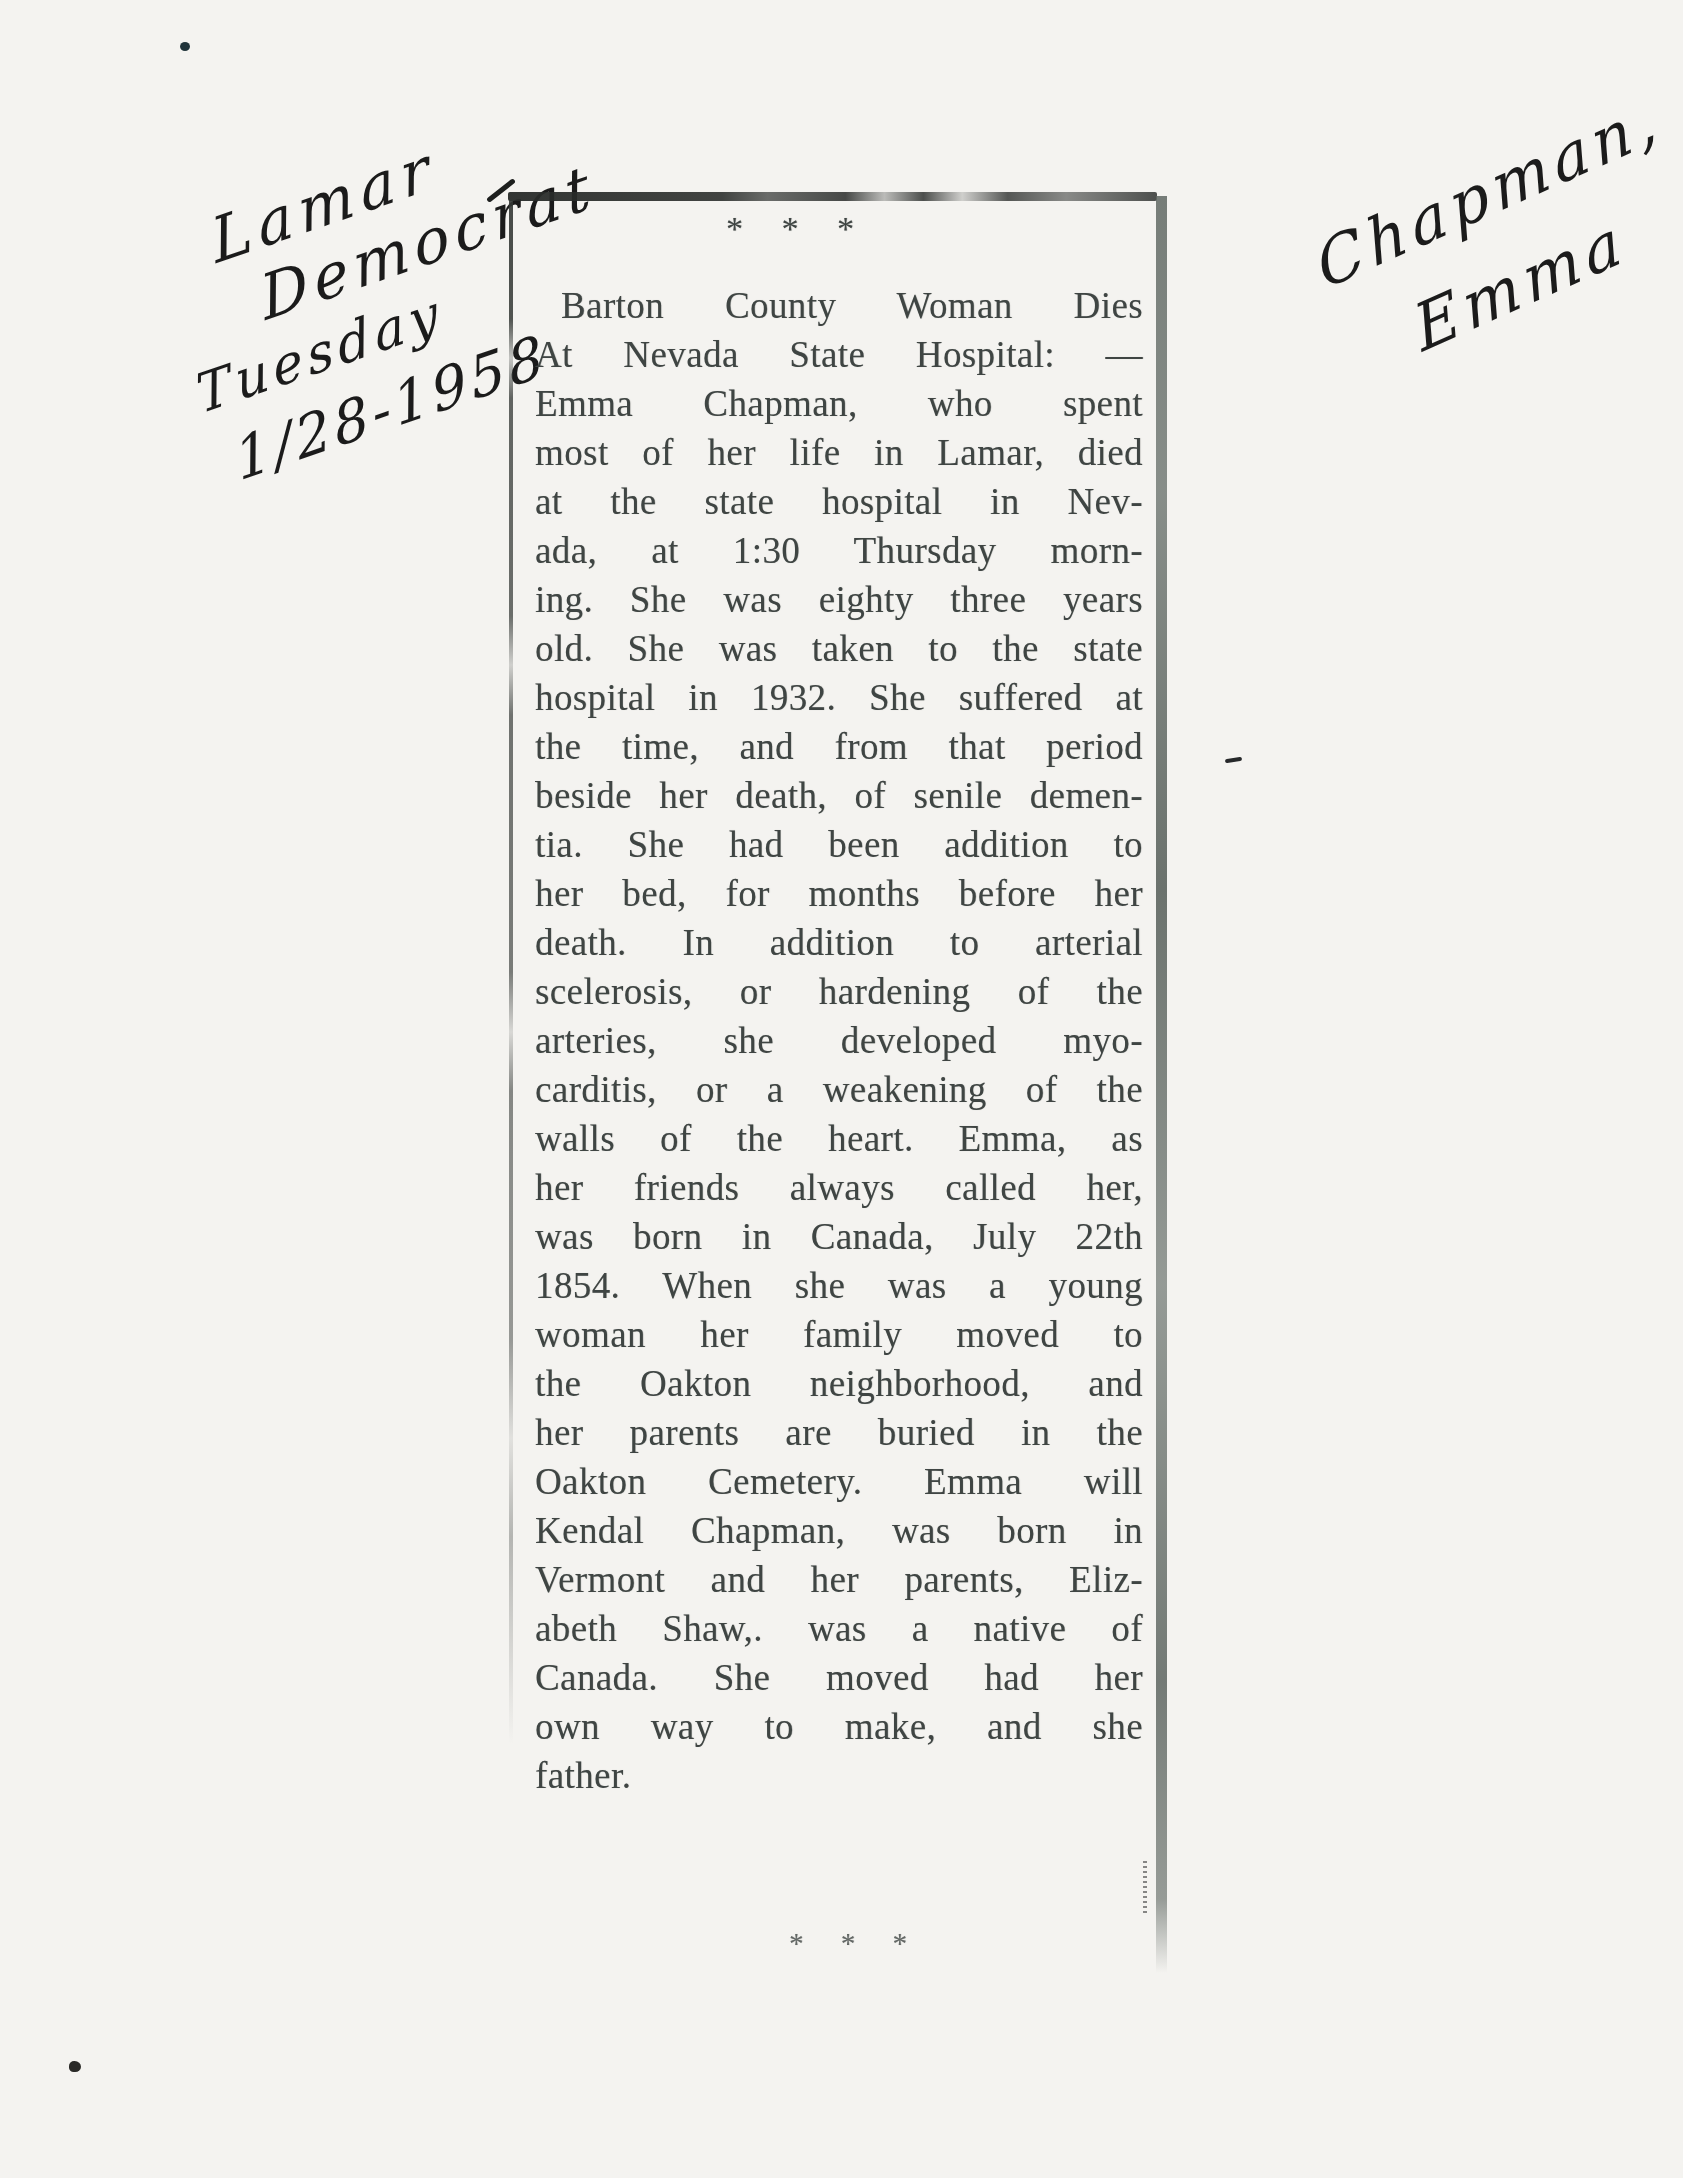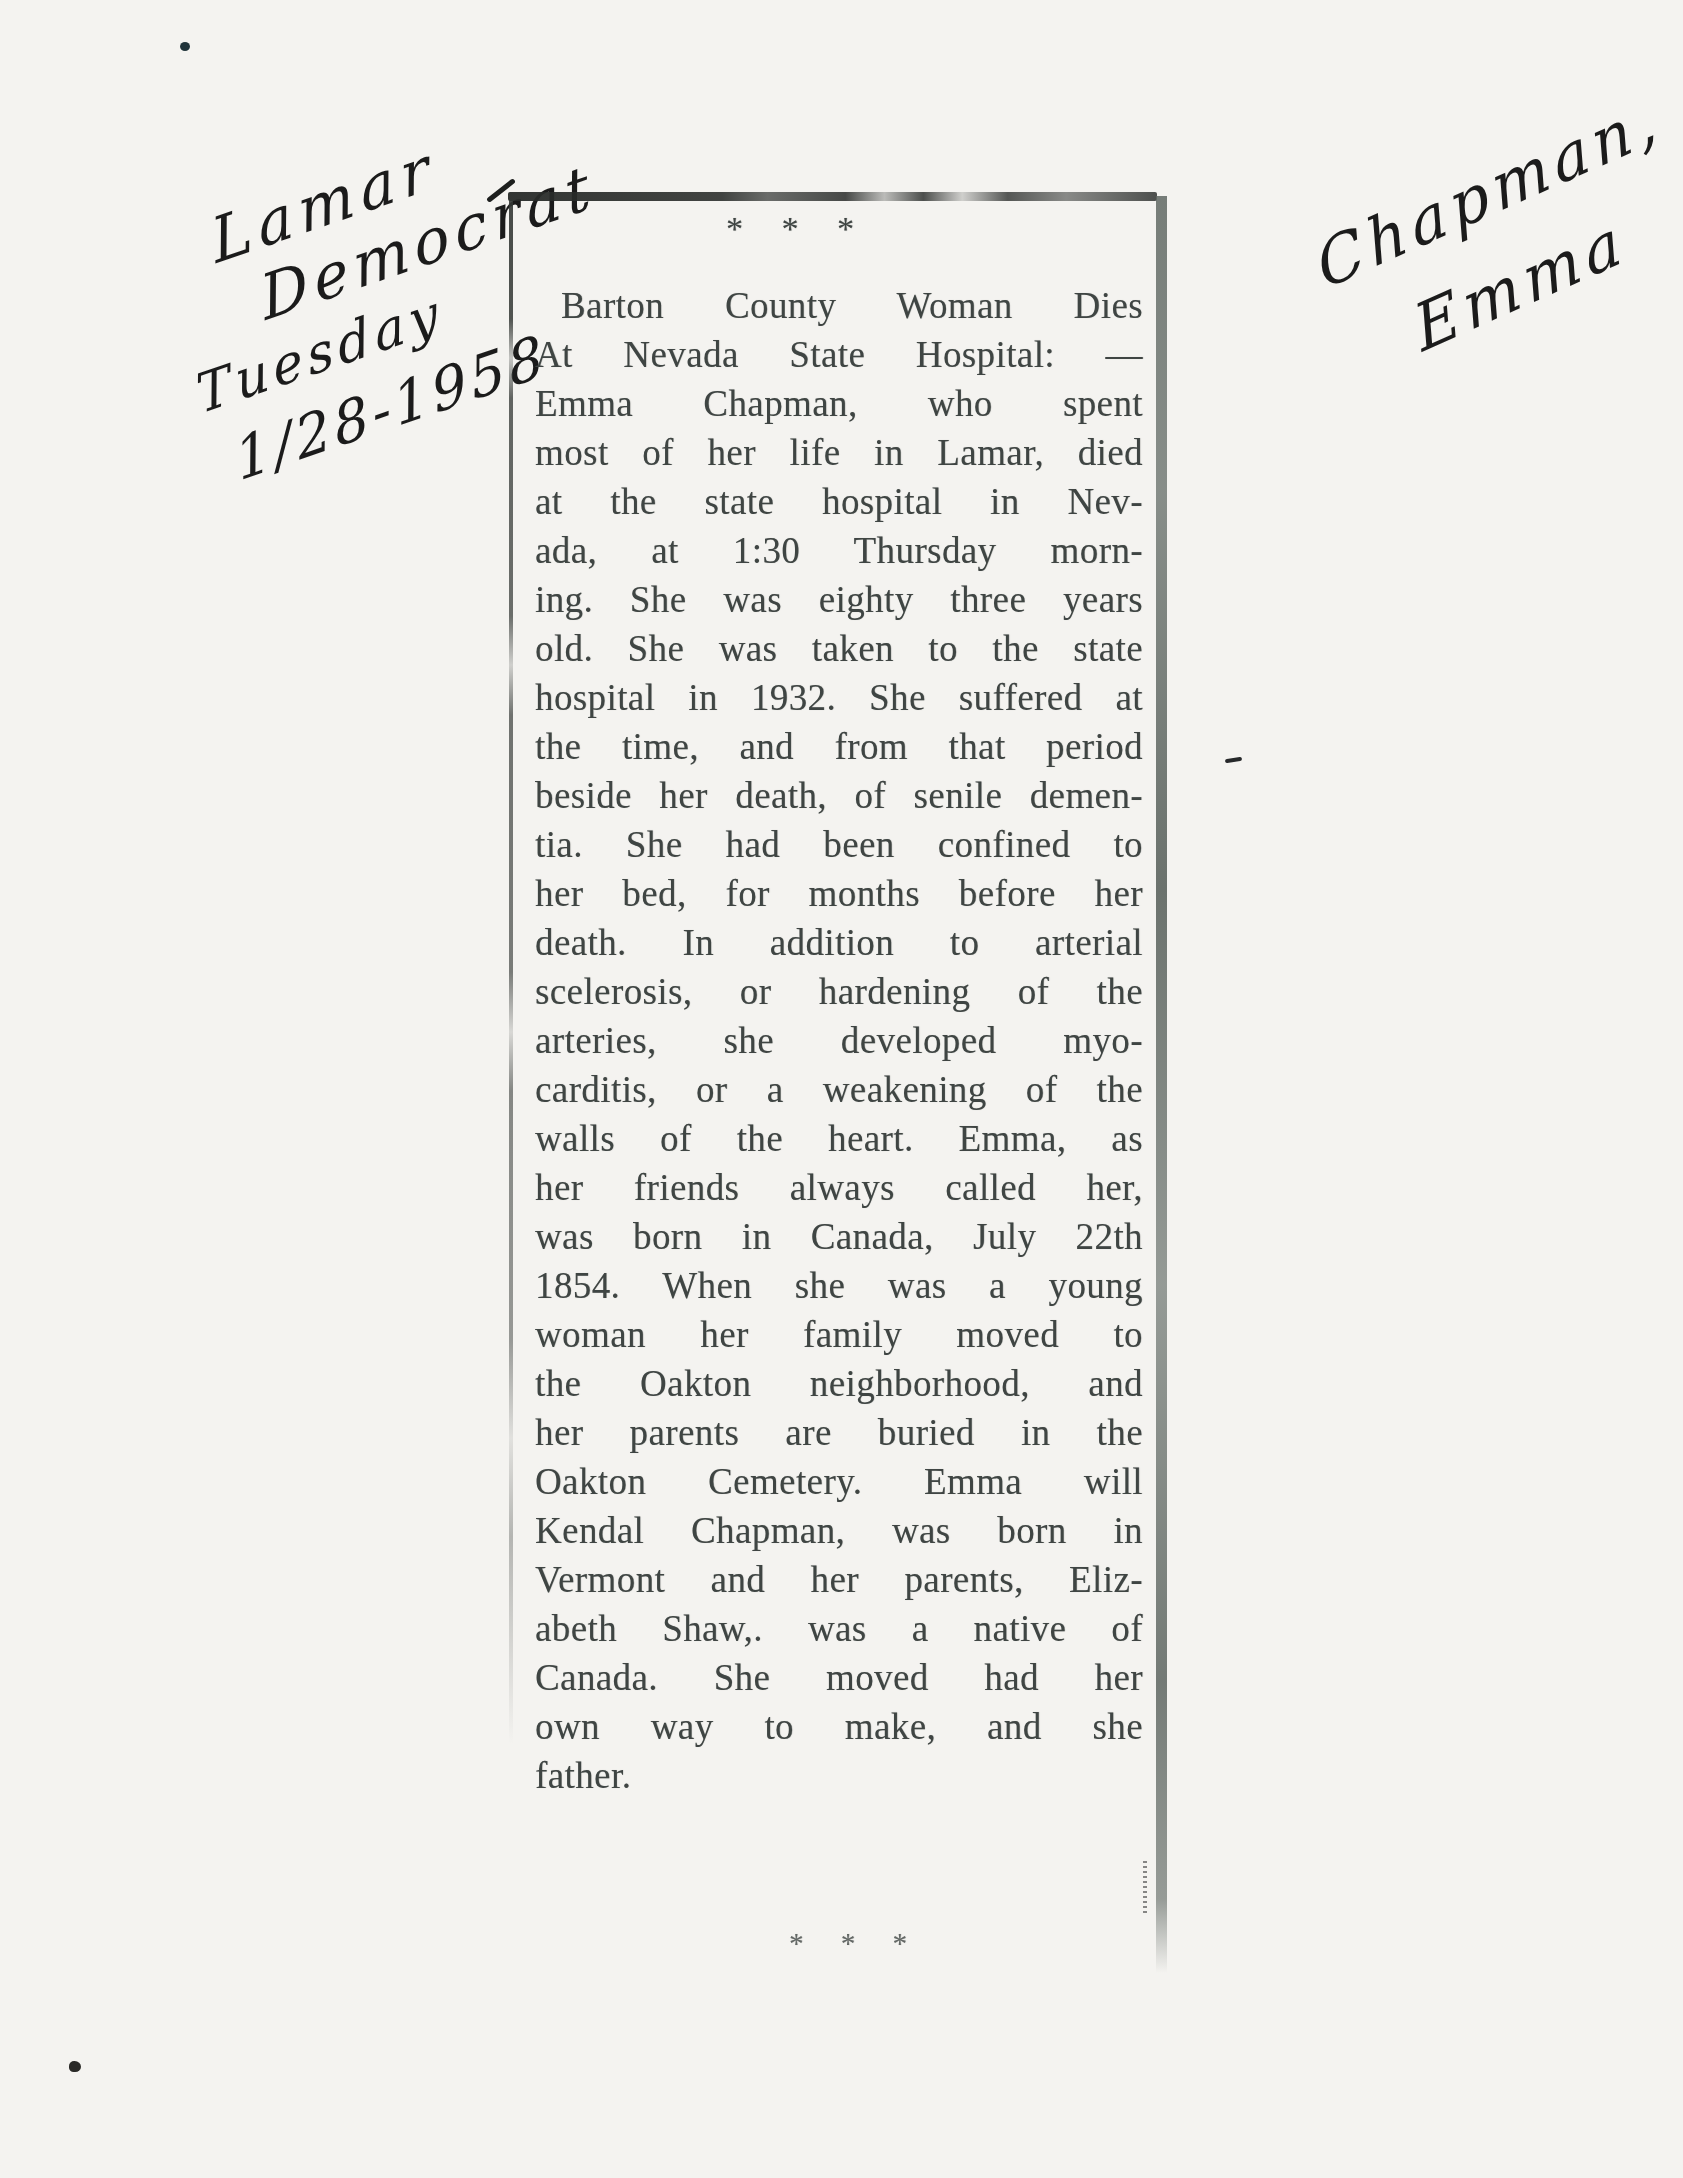--- a/index.html
+++ b/index.html
@@ -127,21 +127,21 @@
       <div class="art-line">At Nevada State Hospital: —</div>
       <div class="art-line">Emma Chapman, who spent</div>
       <div class="art-line">most of her life in Lamar, died</div>
       <div class="art-line">at the state hospital in Nev-</div>
       <div class="art-line">ada, at 1:30 Thursday morn-</div>
       <div class="art-line">ing. She was eighty three years</div>
       <div class="art-line">old. She was taken to the state</div>
       <div class="art-line">hospital in 1932. She suffered at</div>
       <div class="art-line">the time, and from that period</div>
       <div class="art-line">beside her death, of senile demen-</div>
-      <div class="art-line">tia. She had been confined to</div>
+      <div class="art-line">tia. She had been addition to</div>
       <div class="art-line">her bed, for months before her</div>
       <div class="art-line">death. In addition to arterial</div>
       <div class="art-line">scelerosis, or hardening of the</div>
       <div class="art-line">arteries, she developed myo-</div>
       <div class="art-line">carditis, or a weakening of the</div>
       <div class="art-line">walls of the heart. Emma, as</div>
       <div class="art-line">her friends always called her,</div>
       <div class="art-line">was born in Canada, July 22th</div>
       <div class="art-line">1854. When she was a young</div>
       <div class="art-line">woman her family moved to</div>

